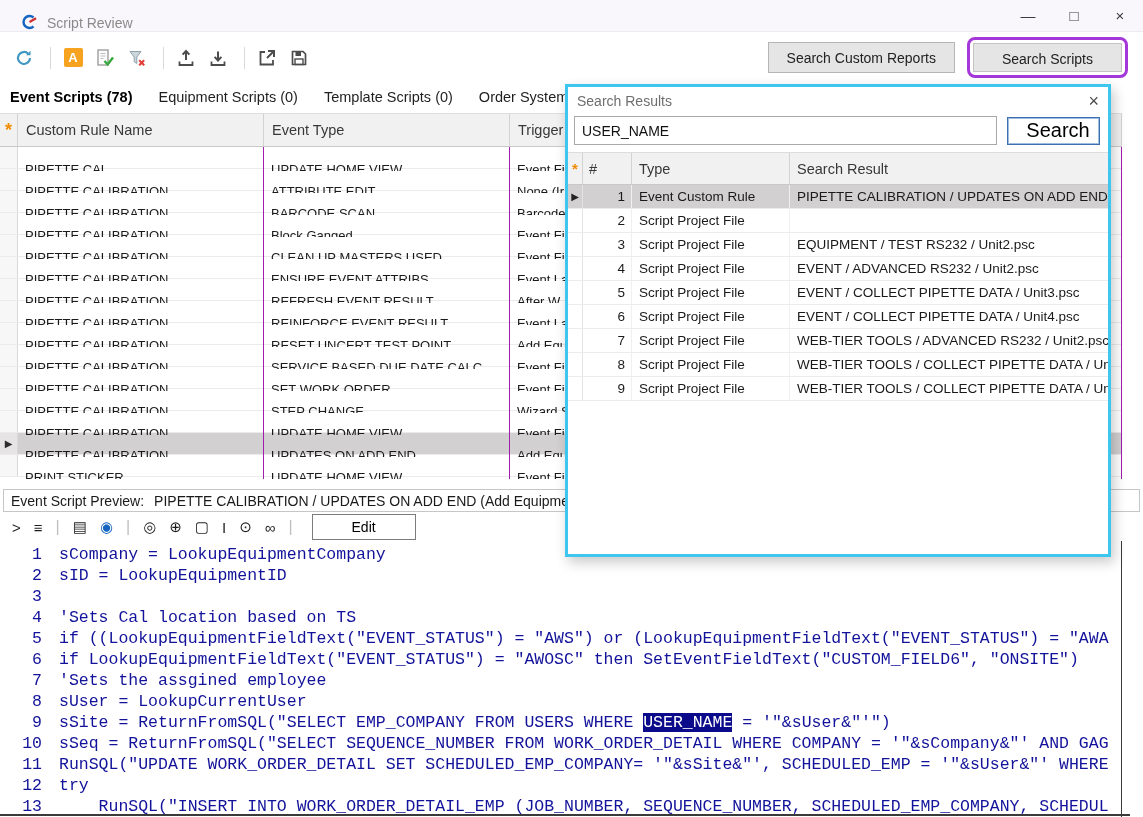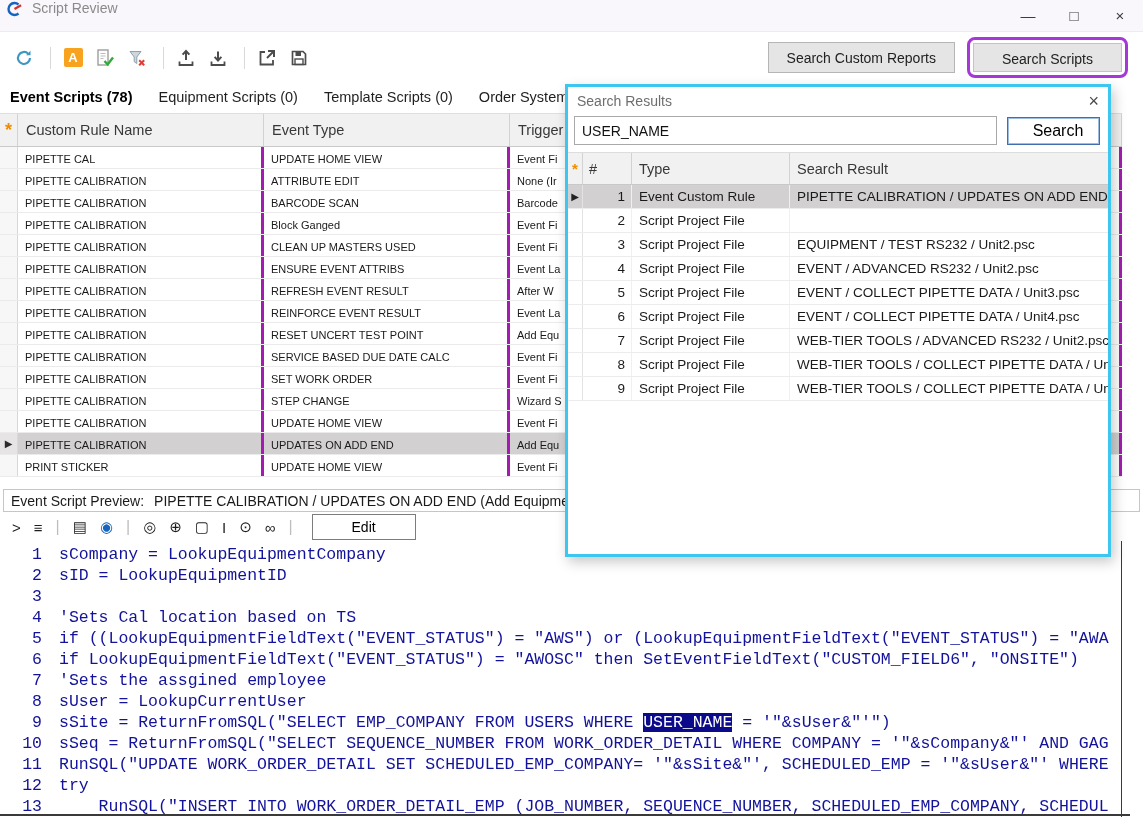--- a/index.html
+++ b/index.html
@@ -9,21 +9,21 @@
     font-family: "Liberation Sans", sans-serif;
     background: #fff;
     color: #1a1a1a;
     overflow: hidden;
   }
 
   
   .titlebar {
     position: absolute; top: 0; left: 0; width: 100%; height: 32px;
     background: #f9f7fb; border-bottom: 1px solid #ecebef;
-    display: flex; align-items: flex-start; padding-left: 6px;
+    display: flex; align-items: flex-end; padding-left: 21px;
   }
   .app-icon { width: 18px; height: 18px; margin-right: 8px; }
   .app-title { font-size: 14px; color: #8a8a8a; }
   .win-controls { margin-left: auto; display: flex; height: 100%; }
   .win-btn { width: 46px; display: flex; align-items: center; justify-content: center;
     font-size: 15px; color: #3c3c3c; cursor: pointer; }
 
   
   .toolbar {
     position: absolute; top: 33px; left: 0; width: 100%; height: 49px;
@@ -53,22 +53,22 @@
   .gh-ind { width: 18px; border-right: 1px solid #d2d2d2; color: #f08c00; font-size: 18px;
     font-weight: bold; display: flex; align-items: center; justify-content: center; }
   .gh-cell { display: flex; align-items: center; padding: 0 8px; font-size: 14.5px;
     color: #383838; border-right: 1px solid #d2d2d2; cursor: pointer; }
   .c-type { width: 246px; }
   .c-rule { width: 246px; }
   .c-trigger { flex: 1; }
   .grid-row { display: flex; height: 22px; border-bottom: 1px solid #ebebeb; background: #fff; cursor: pointer; }
   .gr-ind { width: 18px; background: #f7f7f7; border-right: 1px solid #d8d8d8; font-size: 10px;
     color: #2c2c2c; display: flex; align-items: center; justify-content: center; flex: none; }
-  .gr-cell { padding: 2px 7px; font-size: 11px; line-height: 21px; white-space: nowrap;
-    overflow: hidden; border-right: 3px solid #a21caf; }
+  .gr-cell { padding: 12px 7px; font-size: 13px; line-height: 21px; white-space: nowrap;
+    overflow: hidden; border-right: 1px solid #a21caf; }
   .grid-row.selected { background: #d2d0d0; }
   .grid-row.selected .gr-ind { background: #e6e4e4; }
 
   
   .preview { position: absolute; top: 489px; left: 3px; width: 1137px; height: 23px;
     border: 1px solid #c6c6c6; display: flex; align-items: center; padding: 0 7px;
     font-size: 14px; background: #fff; white-space: nowrap; overflow: hidden; }
   .preview .lbl { margin-right: 10px; flex: none; }
 
   
@@ -96,21 +96,21 @@
   .dialog { position: absolute; left: 565px; top: 84px; width: 546px; height: 473px;
     background: #fff; border: 3px solid #3cc6f0; box-shadow: 3px 5px 12px rgba(0,0,0,0.22);
     z-index: 10; }
   .dlg-title { height: 27px; display: flex; align-items: center; padding: 0 9px;
     font-size: 14px; color: #6e6e6e; }
   .dlg-close { margin-left: auto; font-size: 18px; color: #4a4a4a; cursor: pointer; line-height: 1; }
   .dlg-search { display: flex; align-items: center; padding: 2px 8px 7px 6px; gap: 10px; }
   .dlg-input { flex: 1; height: 29px; border: 1px solid #a9a9a9; font-size: 14px;
     padding: 0 7px; font-family: inherit; color: #111; }
   .dlg-btn { width: 93px; height: 28px; background: #fff; border: 1px solid #3f6fae;
-    box-shadow: inset 0 0 0 1px #9dbde0; font-size: 16px; font-family: inherit; cursor: pointer; padding-left: 9px; }
+    box-shadow: inset 0 0 0 1px #9dbde0; font-size: 20px; font-family: inherit; cursor: pointer; padding-left: 9px; }
   .dlg-header { display: flex; height: 33px; background: #f2f1f1;
     border-top: 1px solid #ddd; border-bottom: 1px solid #c9c9c9; }
   .dh-ind { width: 15px; border-right: 1px solid #d2d2d2; color: #f08c00; font-weight: bold;
     font-size: 15px; display: flex; align-items: center; justify-content: center; }
   .dh-num { width: 49px; display: flex; align-items: center; padding: 0 6px; font-size: 14.5px;
     color: #383838; border-right: 1px solid #d2d2d2; cursor: pointer; }
   .dh-type { width: 158px; display: flex; align-items: center; padding: 0 7px; font-size: 14.5px;
     color: #383838; border-right: 1px solid #d2d2d2; cursor: pointer; }
   .dh-result { flex: 1; display: flex; align-items: center; padding: 0 7px; font-size: 14.5px;
     color: #383838; cursor: pointer; }

